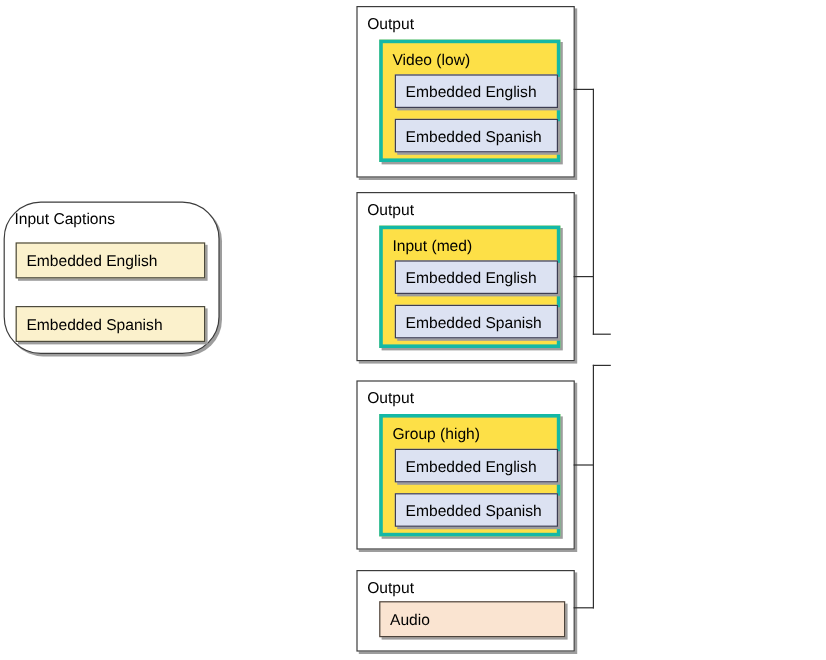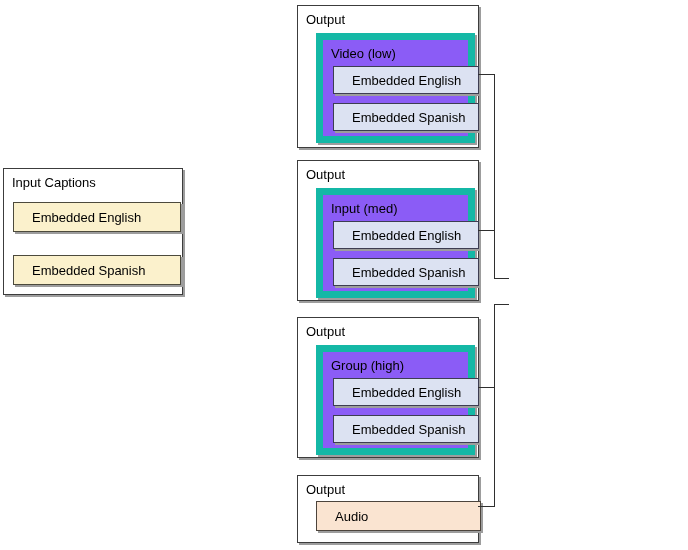--- a/index.html
+++ b/index.html
@@ -29,43 +29,43 @@
     color: #000;
   }
 
   
   .chip {
     position: absolute;
     border: 1px solid #43434c;
     box-shadow: 2px 2px 0 #9d9d9d;
     display: flex;
     align-items: center;
-    padding-left: 18px;
+    padding-left: 8px;
     font-size: 13px;
     white-space: nowrap;
   }
   .cream  { background: #fbf1cc; border-color: #4c4a3c; }
   .track  { background: #dce2f2; border-color: #3d3d52; }
   .audio  { background: #fae4d1; border-color: #4c443c; }
 
   
-  .input-captions { left: 3px; top: 168px; width: 178px; height: 125px; }
+  .input-captions { left: 3px; top: 168px; width: 178px; height: 125px; border-radius: 31px; }
   .chip-input-1   { left: 9px;  top: 33px; width: 148px; height: 28px; }
   .chip-input-2   { left: 9px;  top: 86px; width: 148px; height: 28px; }
 
   .output-1 { left: 297px; top: 5px;   width: 180px; height: 141px; }
   .output-2 { left: 297px; top: 160px; width: 180px; height: 139px; }
   .output-3 { left: 297px; top: 317px; width: 180px; height: 139px; }
   .output-4 { left: 297px; top: 475px; width: 180px; height: 66px;  }
 
   .video-box {
     position: absolute;
     left: 18px; top: 27px; width: 145px; height: 96px;
-    background: #8b5cf6;
-    border: 7px solid #14b8a6;
+    background: #fde047;
+    border: 3px solid #14b8a6;
     box-shadow: 2px 2px 0 #9d9d9d;
   }
   .video-box .track { left: 10px; width: 126px; height: 26px; }
   .track-1 { top: 26px; }
   .track-2 { top: 63px; }
 
   .audio-chip { left: 18px; top: 25px; width: 145px; height: 28px; }
 
   .hls { left: 508px; top: 268px; width: 173px; height: 43px; background: #e9eafb; border-color: #3d3d52; }
 

